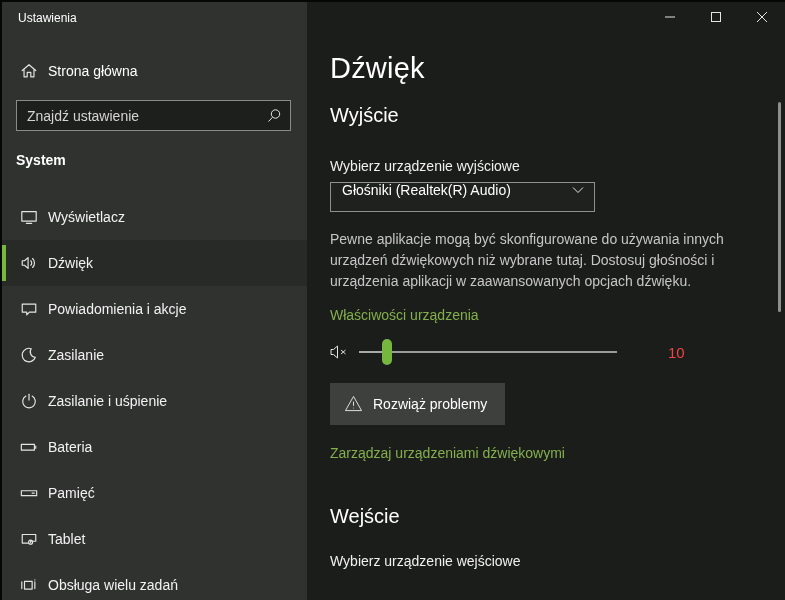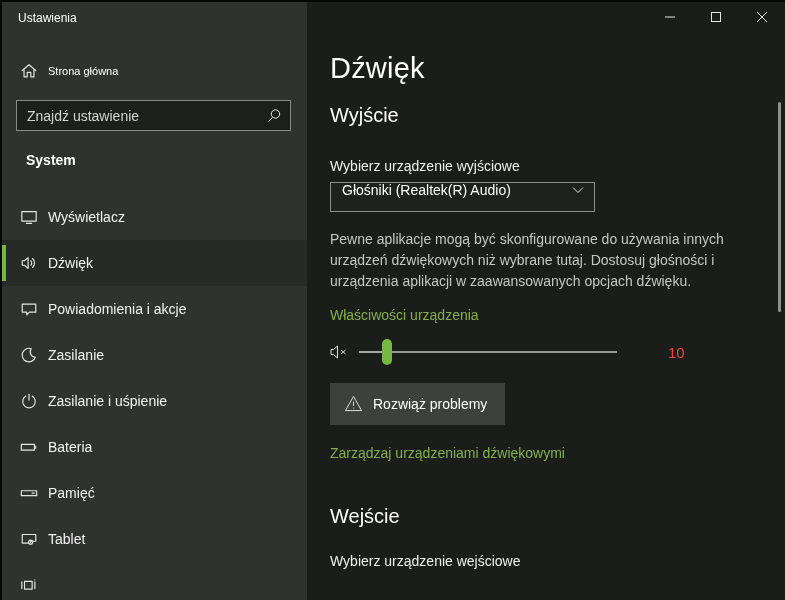--- a/index.html
+++ b/index.html
@@ -16,36 +16,36 @@
   .sidebar {
     position:relative; width:305px; height:100%;
     background:#303230; flex:0 0 305px; overflow:hidden;
   }
   .app-title { position:absolute; left:16px; top:9px; font-size:12px; color:#fff; }
 
   .home-row {
     position:absolute; left:0; top:53px; width:100%; height:32px;
     display:flex; align-items:center; padding-left:18px; cursor:default;
   }
-  .home-row .label { margin-left:10px; font-size:11px; }
+  .home-row .label { margin-left:10px; font-size:14px; }
 
   .search-box {
     position:absolute; left:14px; top:98px; width:275px; height:31px;
     background:#1d1f1c; border:1px solid #8a8a8a;
     display:flex; align-items:center;
   }
   .search-box input {
     flex:1; background:transparent; border:none; outline:none;
     color:#e8e8e8; font-size:14px; padding:0 8px 0 10px;
     font-family:"Liberation Sans","DejaVu Sans",sans-serif;
   }
   .search-box input::placeholder { color:#d4d4d4; opacity:1; }
   .search-box .mag { margin-right:8px; display:flex; }
 
-  .section-header { position:absolute; left:24px; top:150px; font-size:14px; font-weight:700; }
+  .section-header { position:absolute; left:14px; top:150px; font-size:14px; font-weight:700; }
 
   .nav { position:absolute; left:0; top:192px; width:100%; }
   .nav-item {
     position:relative; height:46px; display:flex; align-items:center;
     padding-left:18px; cursor:default; font-size:14px;
   }
   .nav-item .label { margin-left:10px; color:#f2f2f2; }
   .nav-item.selected { background:#282a27; }
   .nav-item.selected .accent-bar {
     position:absolute; left:0; top:5px; width:4px; height:36px; background:#76b83f;
@@ -203,20 +203,21 @@
           <path class="stroke" d="M11.8 11.8 V13.8"></path>
         </svg>
         <span class="label">Tablet</span>
       </div>
 
       <div class="nav-item">
         <svg class="icon18" viewBox="0 0 20 20">
           <rect class="stroke" x="5" y="6" width="8.5" height="8.5"></rect>
           <path class="stroke" d="M2 6.5 V14 M16.5 6.5 V14 M16.5 4.2 V4.4"></path>
         </svg>
+        <span class="label">Obsługa wielu zadań</span>
       </div>
 
     </div>
   </div>
 
   <div class="main">
 
     <div class="titlebar-controls">
       <div class="tb-btn">
         <svg width="10" height="10" viewBox="0 0 10 10">

